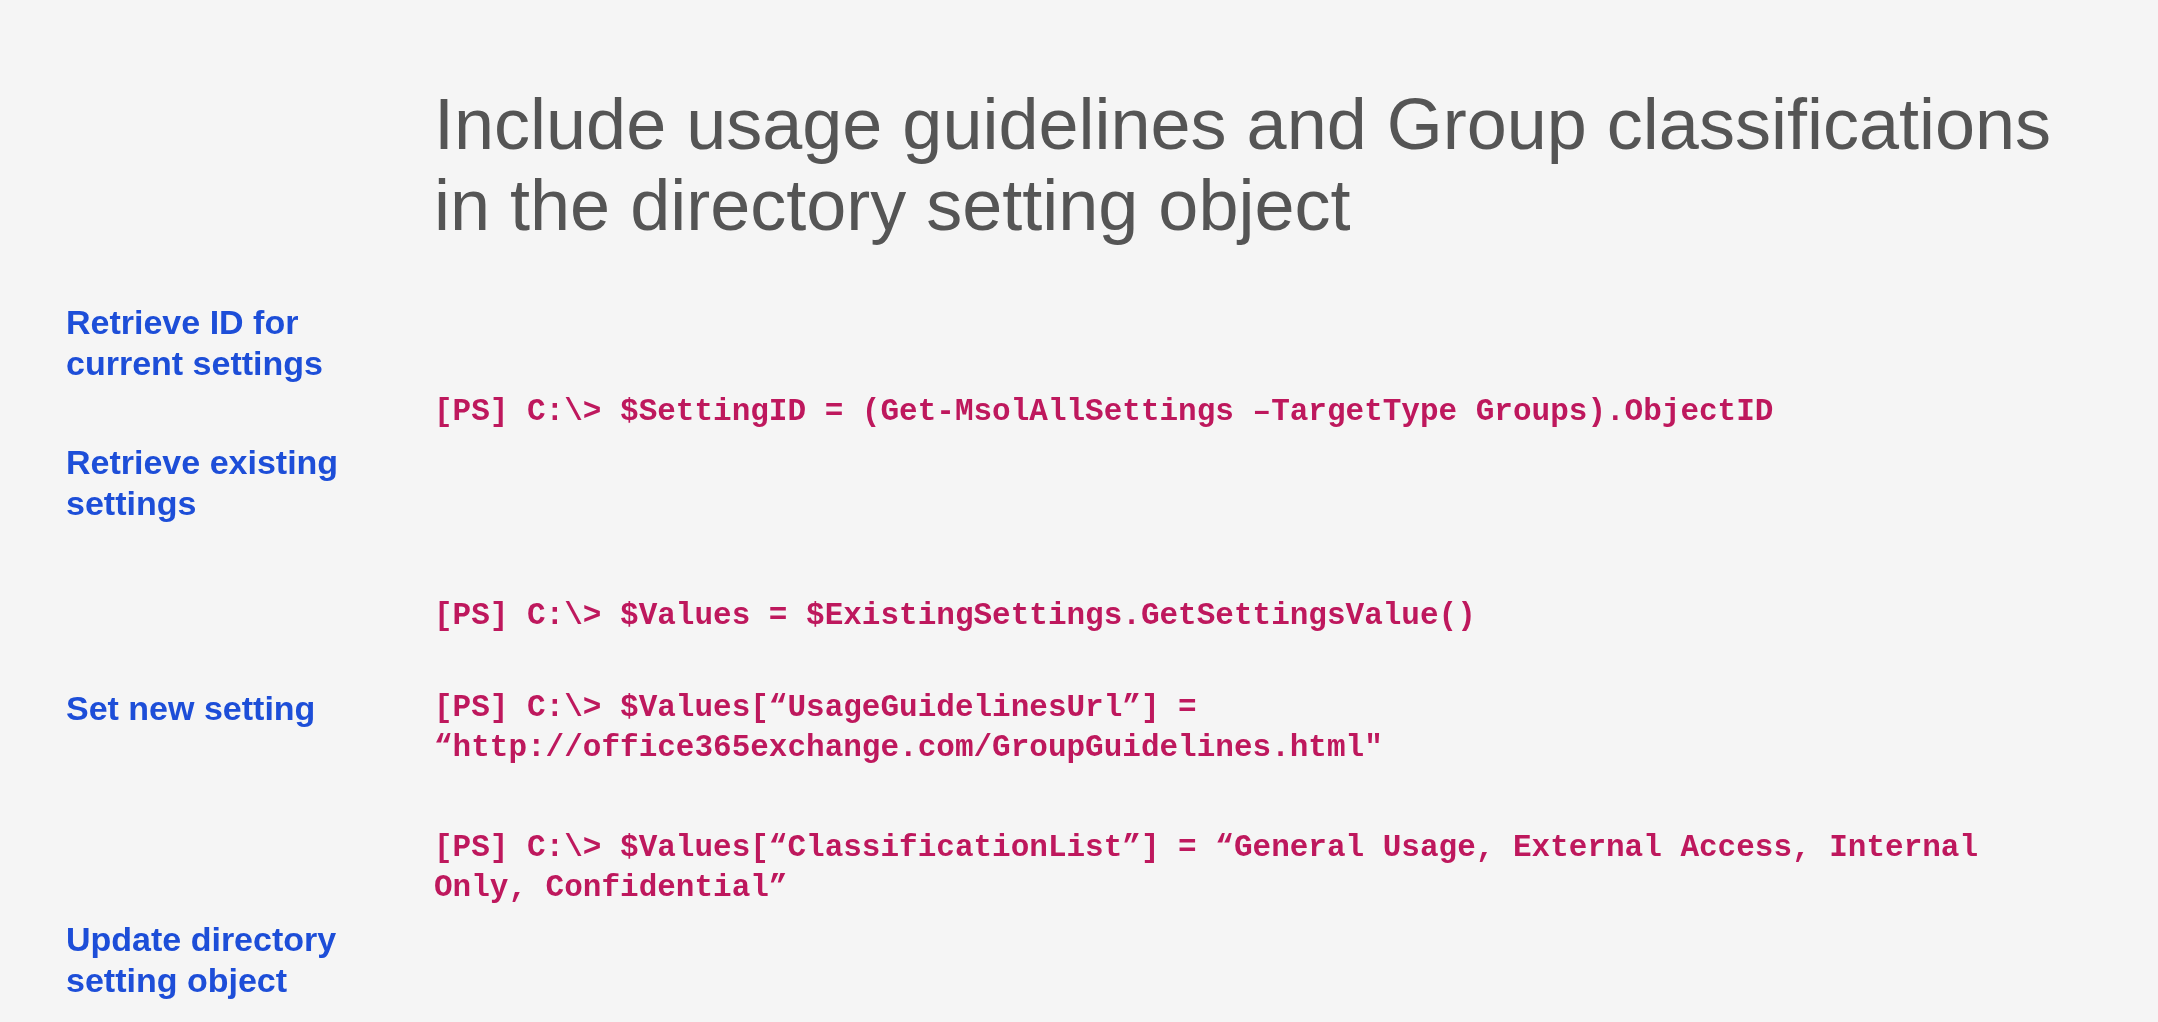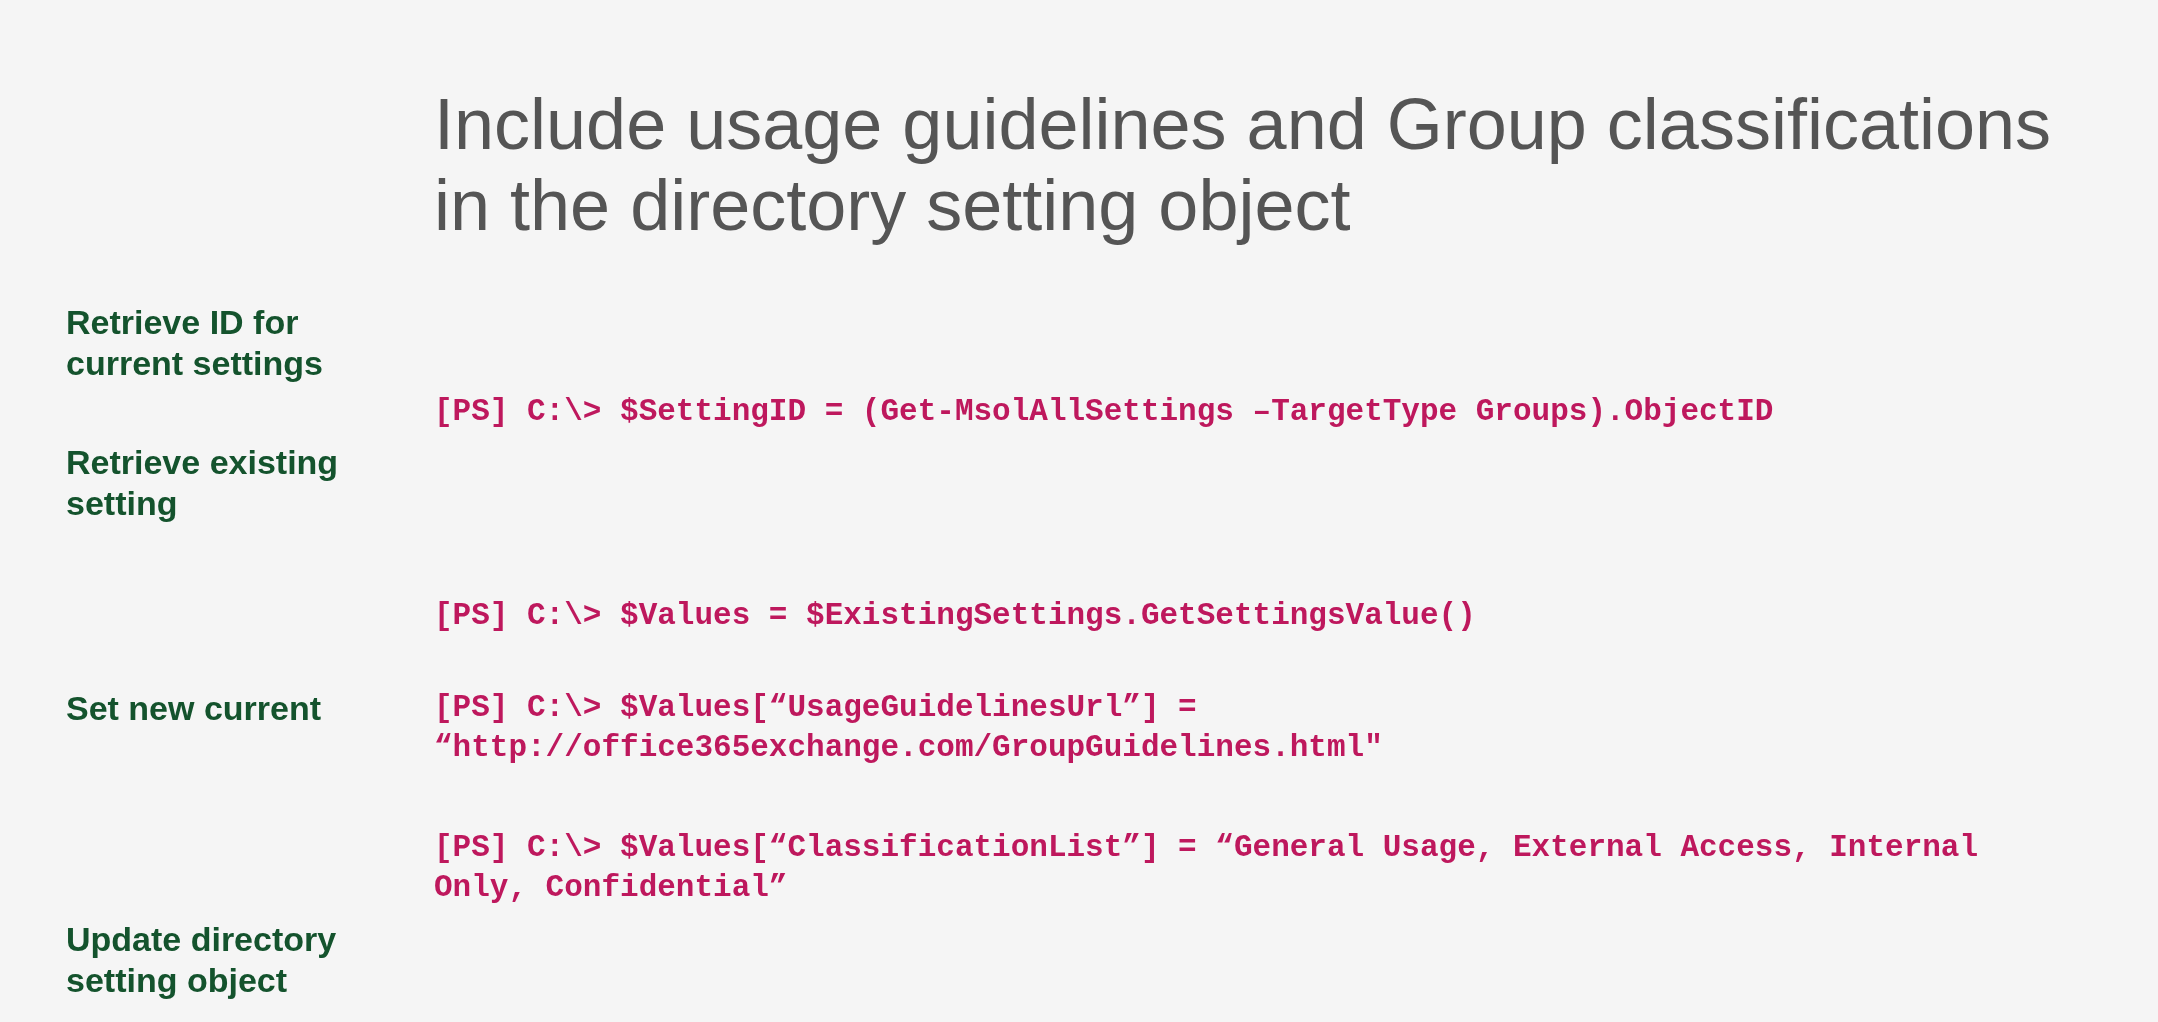--- a/index.html
+++ b/index.html
@@ -27,21 +27,21 @@
       line-height: 1.12;
     }
     .left-labels {
       position: absolute;
       left: 42px;
       width: 330px;
     }
     .left-label {
       font-size: 34px;
       font-weight: 600;
-      color: #14532d;
+      color: #1d4ed8;
       line-height: 1.2;
     }
     .lbl1 { top: 278px; }
     .lbl2 { top: 418px; }
     .lbl3 { top: 664px; }
     .lbl4 { top: 895px; }
     .code-area {
       position: absolute;
       left: 410px;
       right: 80px;
@@ -63,22 +63,22 @@
     .c6 { top: 946px; }
   </style>
 </head>
 <body>
 
 <div class="slide">
 
   <h1 class="title">Include usage guidelines and Group classifications in the directory setting object</h1>
 
   <div class="left-labels left-label lbl1">Retrieve ID for current settings</div>
-  <div class="left-labels left-label lbl2">Retrieve existing setting</div>
-  <div class="left-labels left-label lbl3">Set new current</div>
+  <div class="left-labels left-label lbl2">Retrieve existing settings</div>
+  <div class="left-labels left-label lbl3">Set new setting</div>
   <div class="left-labels left-label lbl4">Update directory setting object</div>
 
   <div class="code-area code-line c1">[PS] C:\&gt; $SettingID = (Get-MsolAllSettings –TargetType Groups).ObjectID</div>
   <div class="code-area code-line c3">[PS] C:\&gt; $Values = $ExistingSettings.GetSettingsValue()</div>
   <div class="code-area code-line c4">[PS] C:\&gt; $Values[“UsageGuidelinesUrl”] = “http://office365exchange.com/GroupGuidelines.html"</div>
   <div class="code-area code-line c5">[PS] C:\&gt; $Values[“ClassificationList”] = “General Usage, External Access, Internal Only, Confidential”</div>
 
 </div>
 
 </body></html>

